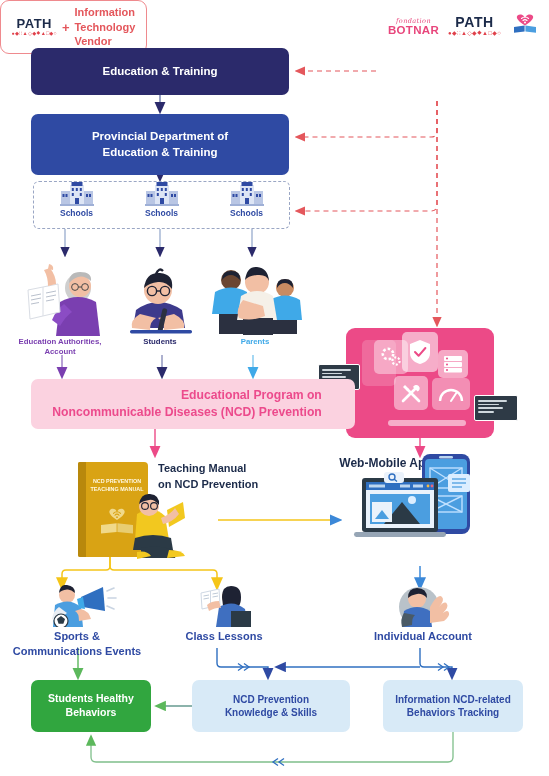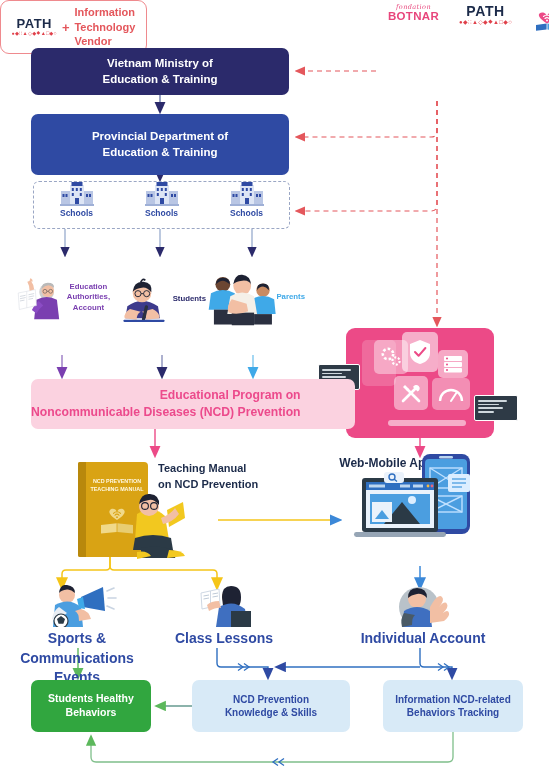--- a/index.html
+++ b/index.html
@@ -6,21 +6,21 @@
   html, body {
     width: 549px; height: 776px;
     background: #ffffff;
     font-family: "Liberation Sans", sans-serif;
     overflow: hidden;
   }
   #root { position: relative; width: 549px; height: 776px; }
 
   
   .logo-bar { position: absolute; top: 4px; left: 388px; width: 158px; height: 32px;
-              display: flex; align-items: flex-start; gap: 20px; }
+              display: flex; align-items: flex-end; gap: 9px; }
   .logo-botnar { display: flex; flex-direction: column; align-items: center; line-height: 1; }
   .logo-botnar .fond { font-family: "DejaVu Serif", serif; font-style: italic;
         font-size: 6.5px; color: #e8467c; letter-spacing: .4px; }
   .logo-botnar .botnar { font-size: 11.5px; font-weight: bold; color: #e8467c; letter-spacing: .3px; }
   .logo-path { display: flex; flex-direction: column; align-items: center; line-height: 1; }
   .logo-path .pw { font-size: 14px; font-weight: bold; color: #1c2b4a; letter-spacing: .6px; }
   .logo-path .pglyph { font-size: 6px; color: #e0404a; letter-spacing: .3px; margin-top: 1px; }
   .logo-vn { width: 30px; height: 30px; position: relative; }
 
   
@@ -43,33 +43,33 @@
   .vendor-text { font-size: 11px; color: #e4575c; font-weight: bold; line-height: 1.32; text-align: left; }
 
   
   #schools-group { position: absolute; left: 33px; top: 181px; width: 257px; height: 48px;
      border: 1.3px dashed #9aa6c4; border-radius: 6px; display: flex;
      justify-content: space-around; align-items: flex-start; }
   .school-cell { display: flex; flex-direction: column; align-items: center; gap: 2px; }
   .school-label { font-size: 8.5px; font-weight: bold; color: #2f4aa3; }
 
   
-  .person { position: absolute; display: flex; flex-direction: row; align-items: center; }
+  .person { position: absolute; display: flex; flex-direction: column; align-items: center; }
   .person-label { font-size: 7.8px; font-weight: bold; text-align: center; line-height: 1.3; margin-top: 1px; }
   #p-auth { left: 8px; top: 258px; width: 104px; }
   #p-auth .person-label { color: #7a3fb0; }
   #p-stud { left: 114px; top: 262px; width: 92px; }
   #p-stud .person-label { color: #2b2a6b; }
   #p-par { left: 205px; top: 258px; width: 100px; }
   #p-par .person-label { color: #3fa9e8; }
 
   
   #banner { position: absolute; left: 31px; top: 379px; width: 324px; height: 50px;
      background: #fbd2e0; border-radius: 7px; display: flex; align-items: center;
-     justify-content: flex-start; padding-right: 12px; }
+     justify-content: center; padding-right: 12px; }
   #banner .btxt { font-size: 12.2px; font-weight: bold; color: #ec4a8c;
      text-align: right; line-height: 1.42; }
 
   
   #tech-panel { position: absolute; left: 346px; top: 328px; width: 148px; height: 110px;
      background: #ec4a87; border-radius: 9px; }
   .tile { position: absolute; border-radius: 5px; background: rgba(255,255,255,.32);
      display: flex; align-items: center; justify-content: center; }
   .codewin { position: absolute; background: #2e3a46; border: 1.6px solid #fff;
      border-radius: 2px; padding: 4px 3px; }
@@ -84,21 +84,21 @@
   
   #book { position: absolute; left: 78px; top: 462px; width: 70px; height: 95px; }
   .book-cover { position: absolute; inset: 0; background: #d9a314; border-radius: 2px 4px 4px 2px; }
   .book-spine { position: absolute; left: 0; top: 0; width: 8px; height: 100%;
       background: #b8880c; border-radius: 2px 0 0 2px; }
   .book-title { position: absolute; left: 12px; top: 16px; width: 54px;
       font-size: 5.4px; font-weight: bold; color: #fff8e1; line-height: 1.45; text-align: center; }
 
   
   .act { position: absolute; display: flex; flex-direction: column; align-items: center; }
-  .act-label { font-size: 14px; font-weight: bold; color: #2f4aa3;
+  .act-label { font-size: 11px; font-weight: bold; color: #2f4aa3;
       text-align: center; line-height: 1.4; margin-top: 2px; }
   #act-sports { left: 4px; top: 585px; width: 146px; }
   #act-class { left: 165px; top: 585px; width: 118px; }
   #act-indiv { left: 348px; top: 585px; width: 150px; }
 
   
   #box-healthy { left: 31px; top: 680px; width: 120px; height: 52px;
       background: #31a63f; color: #fff; font-size: 10.5px; }
   #box-knowledge { left: 192px; top: 680px; width: 158px; height: 52px;
       background: #d8eaf7; color: #2f4aa3; font-size: 10px; }
@@ -208,21 +208,20 @@
       <path d="M13 14.5 a2.8 2.8 0 0 1 4 0" stroke="#fff" stroke-width="1.1" fill="none" stroke-linecap="round"></path>
       <circle cx="15" cy="16.6" r="1" fill="#fff"></circle>
       <path d="M4 21 L14.6 19.4 L14.6 25.6 L4 26.8 Z" fill="#2f6fc0"></path>
       <path d="M26 21 L15.4 19.4 L15.4 25.6 L26 26.8 Z" fill="#4b9ee0"></path>
     </svg>
   </div>
 </div>
 
 <div class="box" id="box-ministry">
   <div>
-    <div>Vietnam Ministry of</div>
     <div>Education &amp; Training</div>
   </div>
 </div>
 
 <div class="box" id="box-provincial">
   <div>
     <div>Provincial Department of</div>
     <div>Education &amp; Training</div>
   </div>
 </div>

